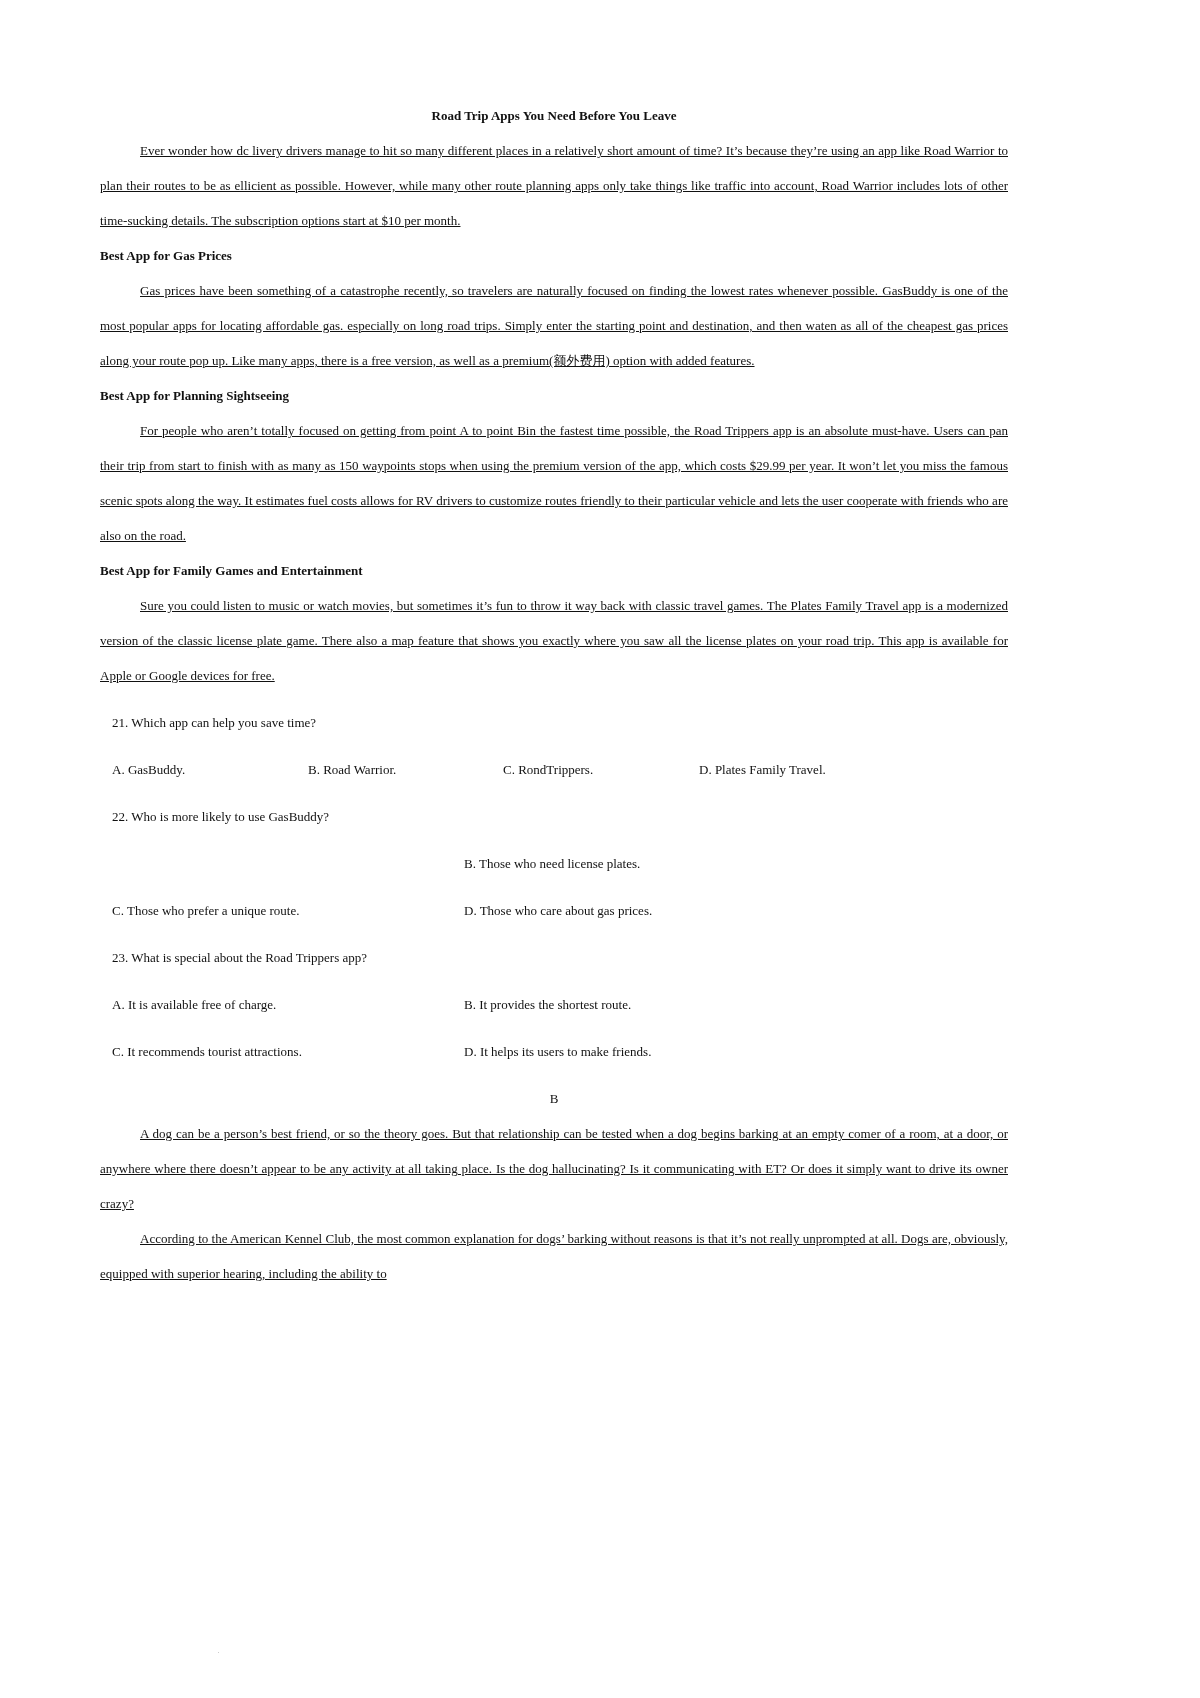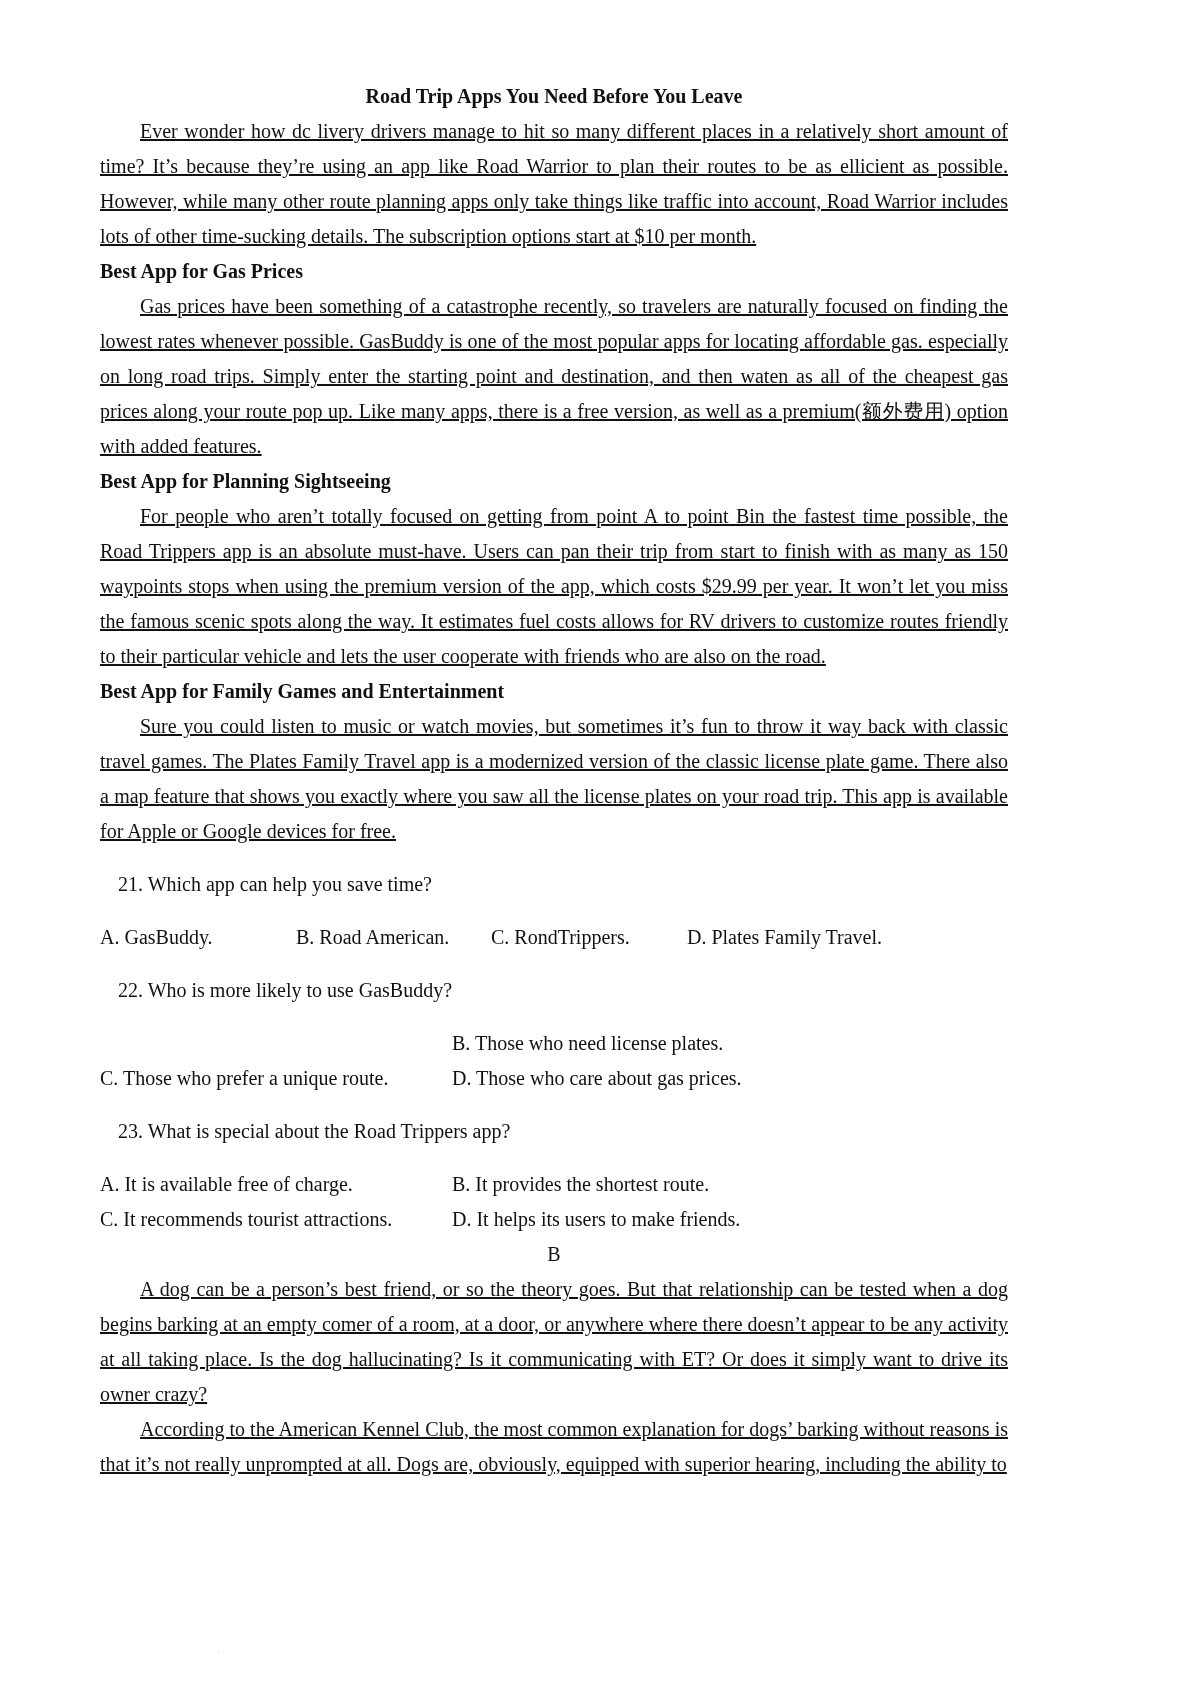--- a/index.html
+++ b/index.html
@@ -2,36 +2,36 @@
 <html><head>
 <meta charset="utf-8">
 <style>
   html, body { margin: 0; padding: 0; background: #ffffff; }
   body {
     width: 1200px; height: 1698px; position: relative; overflow: hidden;
     font-family: "Liberation Serif", "DejaVu Serif", serif;
     color: #111111;
   }
   .page {
-    position: absolute; left: 100px; top: 79px; width: 908px;
-    font-size: 20px; line-height: 35px;
+    position: absolute; left: 100px; top: 98px; width: 908px;
+    font-size: 13px; line-height: 35px;
   }
   .title {
     text-align: center; font-weight: bold; margin: 0; height: 35px;
   }
   .heading {
     font-weight: bold; margin: 0; height: 35px;
   }
   .para {
     margin: 0; text-indent: 40px; text-align: justify;
     text-align-last: left;
     text-decoration: underline;
   }
-  .question { margin: 18px; height: 35px; }
-  .opts4, .opts2 { position: relative; height: 35px; margin: 0; text-decoration: underline; }
+  .question { margin: 12px; height: 35px; }
+  .opts4, .opts2 { position: relative; height: 35px; margin: 12px; text-decoration: underline; }
   .opts4 span, .opts2 span { position: absolute; top: 0; white-space: nowrap; }
   .opts4 .o0 { left: 0; }
   .opts4 .o1 { left: 196px; }
   .opts4 .o2 { left: 391px; }
   .opts4 .o3 { left: 587px; }
   .opts2 .o0 { left: 0; }
   .opts2 .o1 { left: 352px; }
   .section-mark { text-align: center; margin: 0; height: 35px; }
   .speck { position: absolute; left: 218px; top: 1652px; width: 1px; height: 1px; background: #cccccc; }
 </style>
@@ -57,21 +57,21 @@
 
   <div>
     <p class="heading">Best App for Family Games and Entertainment</p>
     <p class="para">Sure you could listen to music or watch movies, but sometimes it’s fun to throw it way back with classic travel games. The Plates Family Travel app is a modernized version of the classic license plate game. There also a map feature that shows you exactly where you saw all the license plates on your road trip. This app is available for Apple or Google devices for free.</p>
   </div>
 
   <div>
     <p class="question">21. Which app can help you save time?</p>
     <p class="opts4">
       <span class="o0">A. GasBuddy.</span>
-      <span class="o1">B. Road American.</span>
+      <span class="o1">B. Road Warrior.</span>
       <span class="o2">C. RondTrippers.</span>
       <span class="o3">D. Plates Family Travel.</span>
     </p>
   </div>
 
   <div>
     <p class="question">22. Who is more likely to use GasBuddy?</p>
     <p class="opts2">
       <span class="o1">B. Those who need license plates.</span>
     </p>

